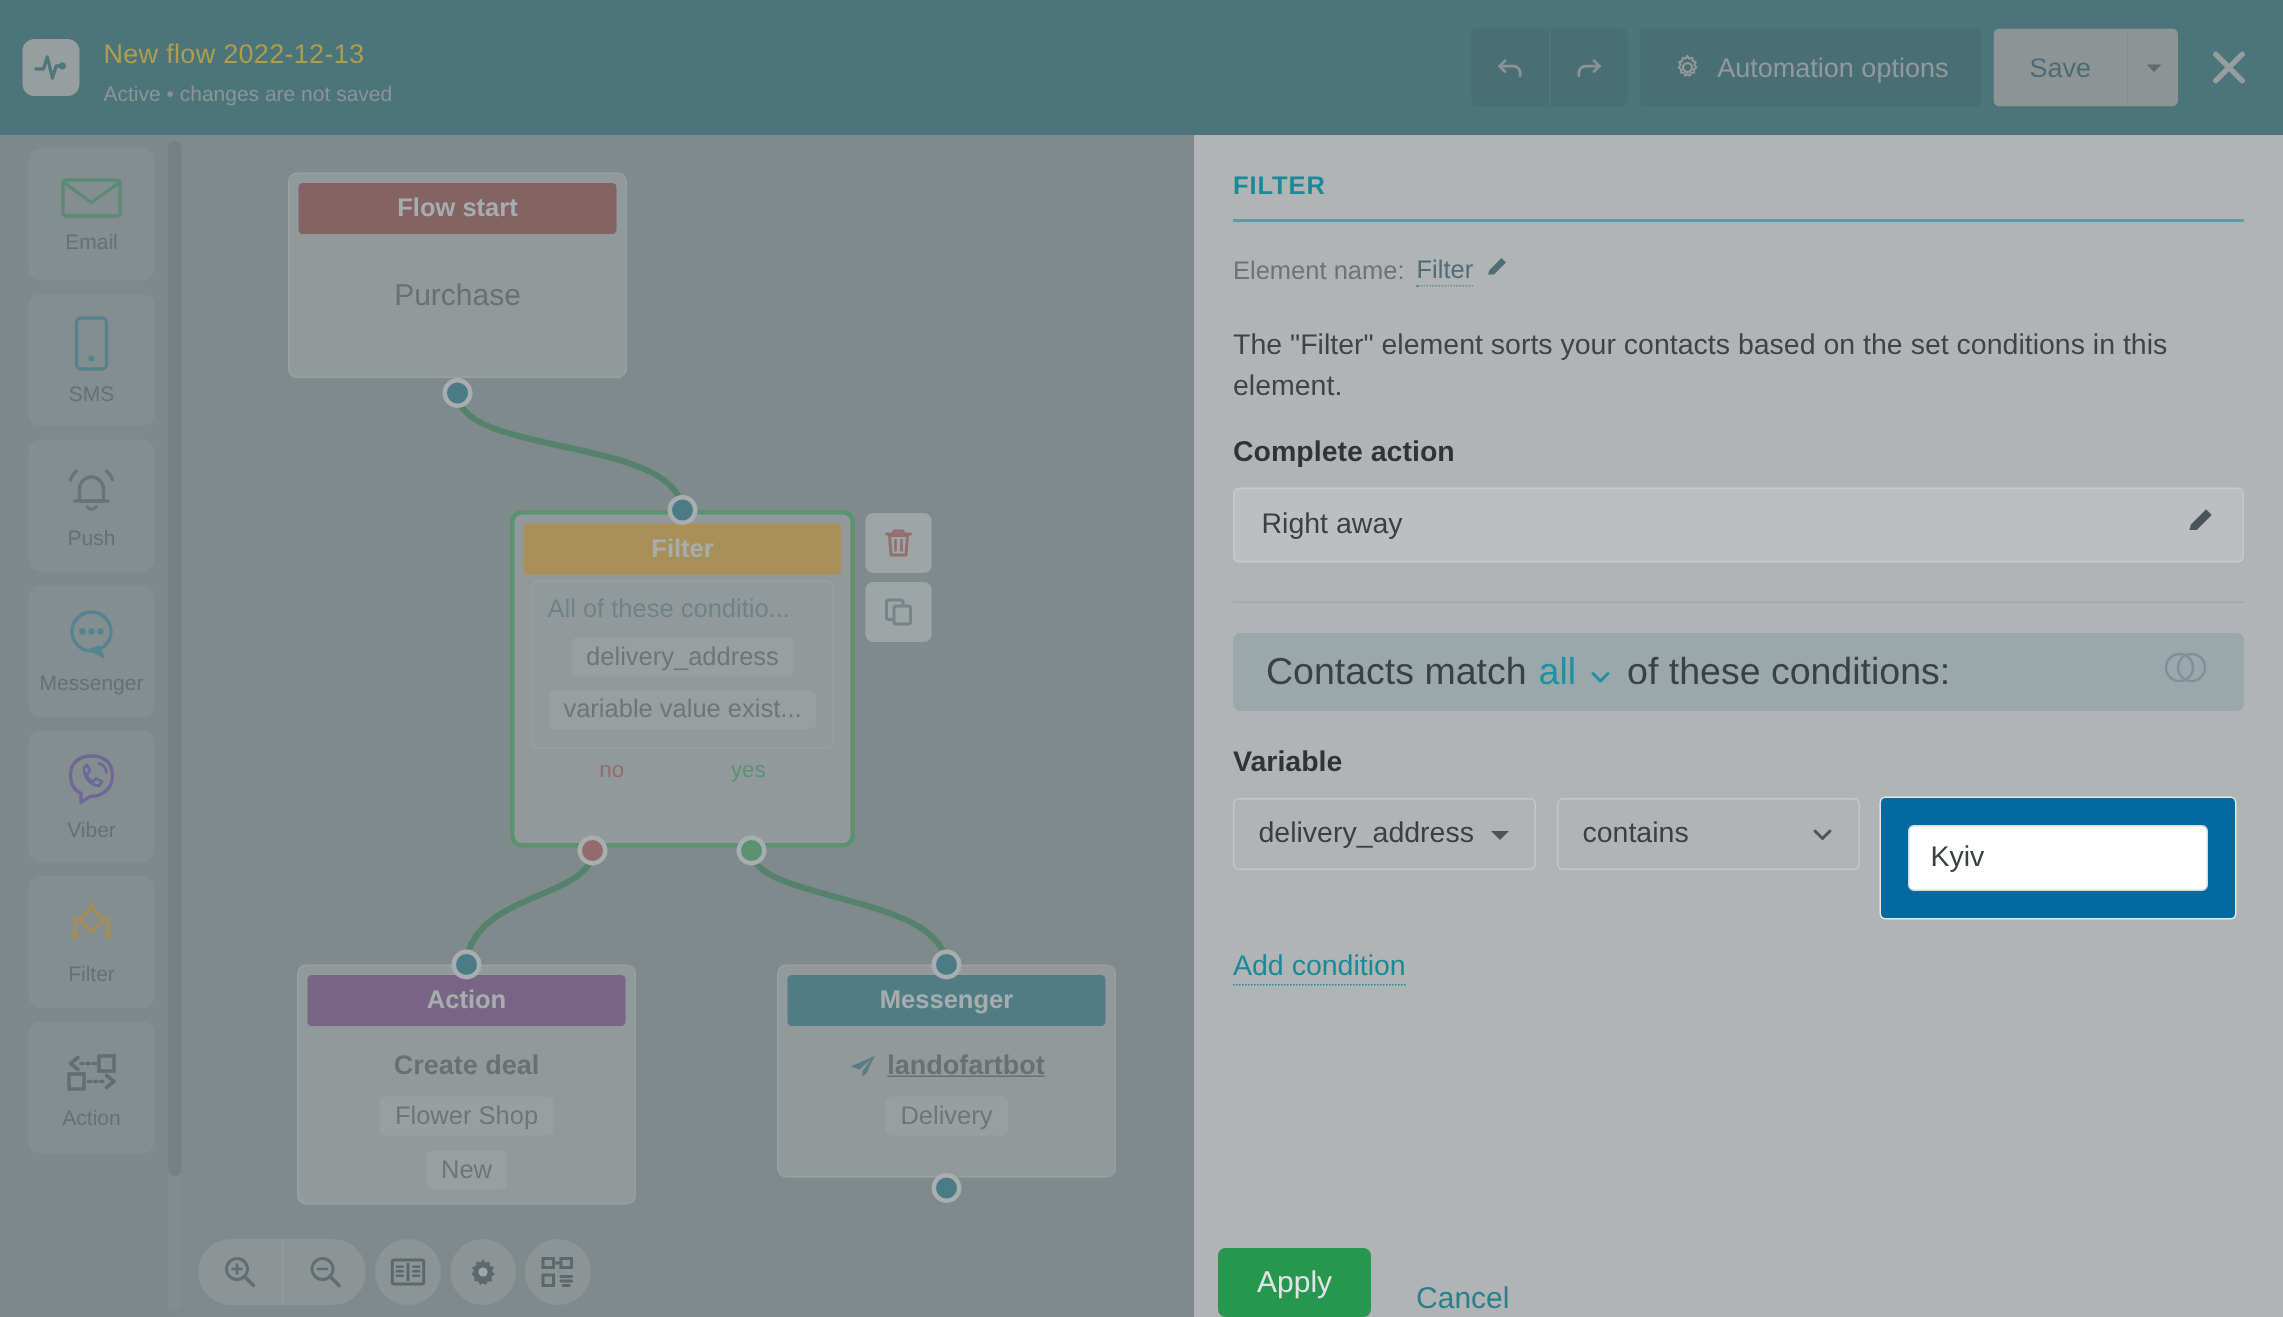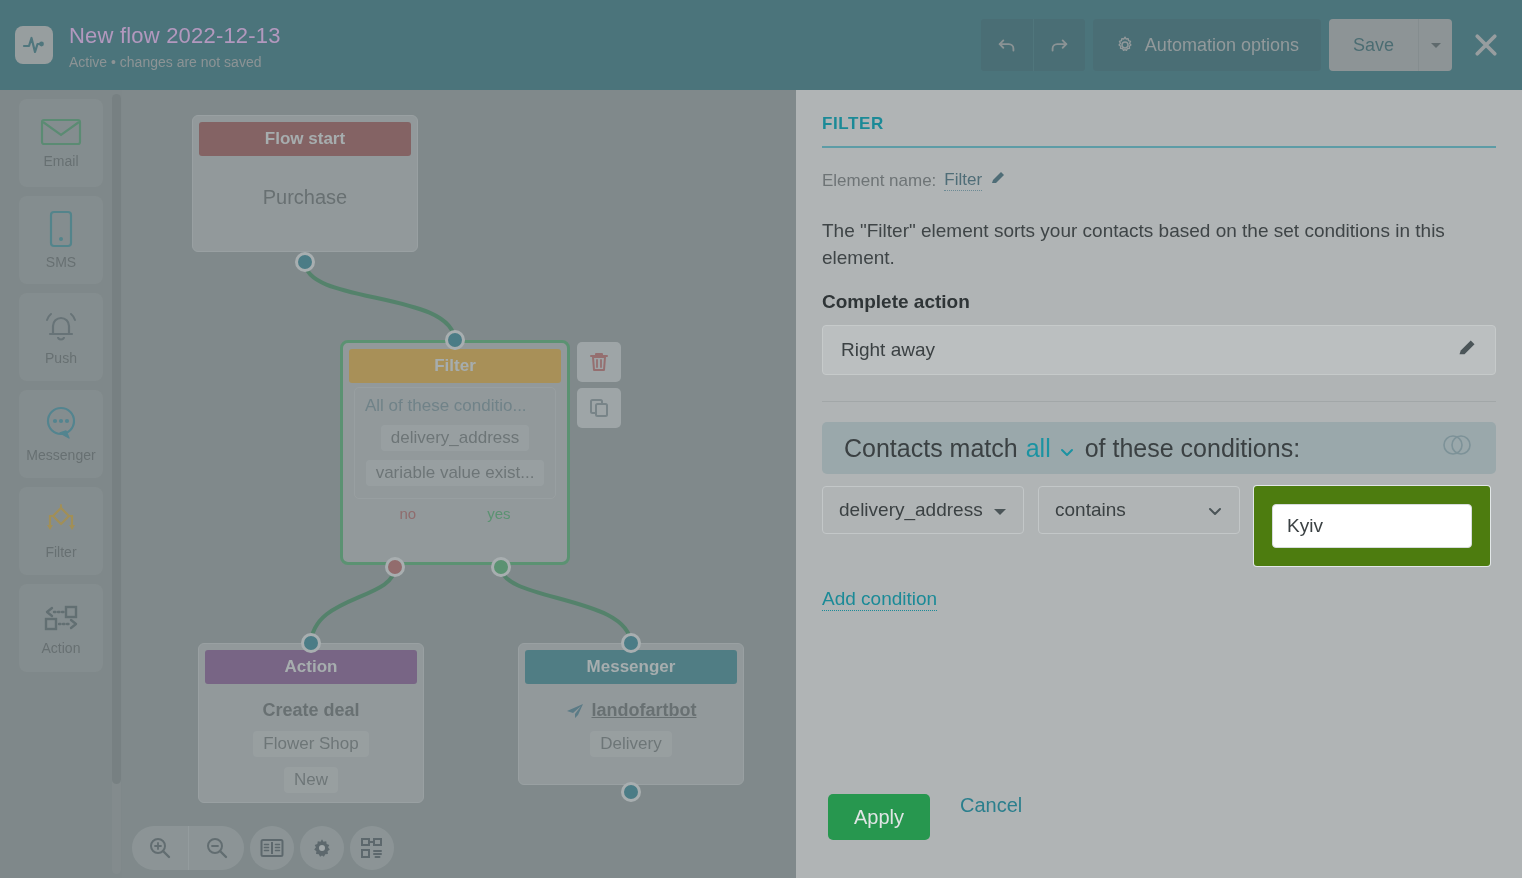--- a/index.html
+++ b/index.html
@@ -24,21 +24,21 @@
     background: #0d5b68;
     display: flex; align-items: center;
   }
   .brand-logo {
     width: 38px; height: 38px; border-radius: 8px;
     background: #b4b8b9; margin-left: 15px;
     display: flex; align-items: center; justify-content: center;
   }
   .title-block { margin-left: 16px; }
   .flow-title {
-    font-size: 22px; color: #f0abfc; font-weight: 400;
+    font-size: 18px; color: #eab308; font-weight: 400;
     letter-spacing: 0.2px; line-height: 32px;
   }
   .flow-sub {
     font-size: 14px; color: #9ba0a2; margin-top: 2px;
   }
   .topbar-right {
     margin-left: auto; display: flex; align-items: center; gap: 0;
     padding-right: 20px;
   }
   .icon-btn-group {
@@ -244,35 +244,35 @@
   .cond-row { margin-top: 12px; display: flex; align-items: flex-start; gap: 14px; position: relative; }
   .sel-box {
     height: 48px; background: #b0b4b5; border: 1px solid #c3c7c8; border-radius: 4px;
     display: flex; align-items: center; padding: 0 16px;
     font-size: 19px; color: #3b4143; cursor: pointer;
   }
   #sel-variable { width: 202px; }
   #sel-operator { width: 202px; }
   .sel-box .caret { margin-left: auto; }
   .input-wrap {
-    background: #4d7c0f; padding: 18px; border-radius: 3px;
+    background: #0369a1; padding: 18px; border-radius: 3px;
     box-shadow: 0 0 0 1px #e2e7e8;
   }
   .text-input {
     width: 200px; height: 44px; background: #fff;
     border: 1px solid #d7dcdd; border-radius: 4px;
     padding: 0 14px; font-size: 19px; color: #3b4143;
     font-family: "Liberation Sans", sans-serif;
   }
   .add-cond {
     margin-top: 22px; display: inline-block; font-size: 19px; color: #1b8a97;
     border-bottom: 1px dotted #1b8a97; cursor: pointer;
   }
   .panel-footer {
-    height: 84px; display: flex; align-items: flex-start; gap: 30px; padding: 0 32px;
+    height: 84px; display: flex; align-items: flex-end; gap: 30px; padding: 0 16px;
   }
   .btn-apply {
     background: #27974f; color: #dfe5e4; border: none; border-radius: 5px;
     height: 46px; padding: 0 26px; font-size: 20px; cursor: pointer;
     font-family: "Liberation Sans", sans-serif;
   }
   .btn-cancel {
     color: #2b7f8d; font-size: 20px; background: none; border: none; cursor: pointer;
     font-family: "Liberation Sans", sans-serif;
   }
@@ -366,20 +366,28 @@
     <svg width="38" height="36" viewBox="0 0 38 36">
       <circle cx="19" cy="16" r="13" fill="none" stroke="#1d7f96" stroke-width="2.2"></circle>
       <path d="M24 26 l3 7 l-9 -5 z" fill="#1d7f96" stroke="#1d7f96" stroke-width="1.4" stroke-linejoin="round"></path>
       <circle cx="13" cy="16" r="2.1" fill="#1d7f96"></circle>
       <circle cx="19" cy="16" r="2.1" fill="#1d7f96"></circle>
       <circle cx="25" cy="16" r="2.1" fill="#1d7f96"></circle>
     </svg>
     <span class="sb-label">Messenger</span>
   </div>
 
+  <div class="sb-item">
+    <svg width="36" height="38" viewBox="0 0 36 38">
+      <path d="M18 3 C9 3 4 8 4 16 c0 6 3 10 7 12 l0 6 l6 -4 c8 0 15 -5 15 -14 C32 8 27 3 18 3 z" fill="none" stroke="#5b3fa8" stroke-width="2.2" stroke-linejoin="round"></path>
+      <path d="M13 11 c0 7 4 11 10 12 l2 -3 l-4 -2 l-2 2 c-2 -1 -4 -3 -4 -5 l2 -2 l-2 -4 z" fill="none" stroke="#5b3fa8" stroke-width="1.8" stroke-linejoin="round"></path>
+      <path d="M23 8 a7 7 0 0 1 5 6" fill="none" stroke="#5b3fa8" stroke-width="1.8" stroke-linecap="round"></path>
+    </svg>
+    <span class="sb-label">Viber</span>
+  </div>
 
 
   <div class="sb-item">
     <svg width="40" height="36" viewBox="0 0 40 36">
       <path d="M20 3 v3" stroke="#c9971a" stroke-width="2" stroke-linecap="round"></path>
       <path d="M20 6 L28 14 L20 22 L12 14 Z" fill="none" stroke="#c9971a" stroke-width="2.2" stroke-linejoin="round"></path>
       <path d="M12 14 H9 v9 M28 14 H31 v9" fill="none" stroke="#c9971a" stroke-width="2.2"></path>
       <path d="M9 28 l-3 -5 h6 z" fill="#c9971a"></path>
       <path d="M31 28 l-3 -5 h6 z" fill="#c9971a"></path>
     </svg>
@@ -559,20 +567,21 @@
       </span>
       <span>of these conditions:</span>
       <span class="match-toggle">
         <svg width="34" height="24" viewBox="0 0 34 24">
           <circle cx="13" cy="12" r="9" fill="none" stroke="#7d9298" stroke-width="1.6"></circle>
           <circle cx="21" cy="12" r="9" fill="none" stroke="#7d9298" stroke-width="1.6"></circle>
         </svg>
       </span>
     </div>
 
+    <div class="var-label">Variable</div>
 
     <div class="cond-row">
       <div class="sel-box" id="sel-variable">
         <span>delivery_address</span>
         <span class="caret">
           <svg width="14" height="9" viewBox="0 0 14 9">
               <path d="M1 2 L7 8 L13 2 Z" fill="#4b5558"></path>
             </svg>
         </span>
       </div>

